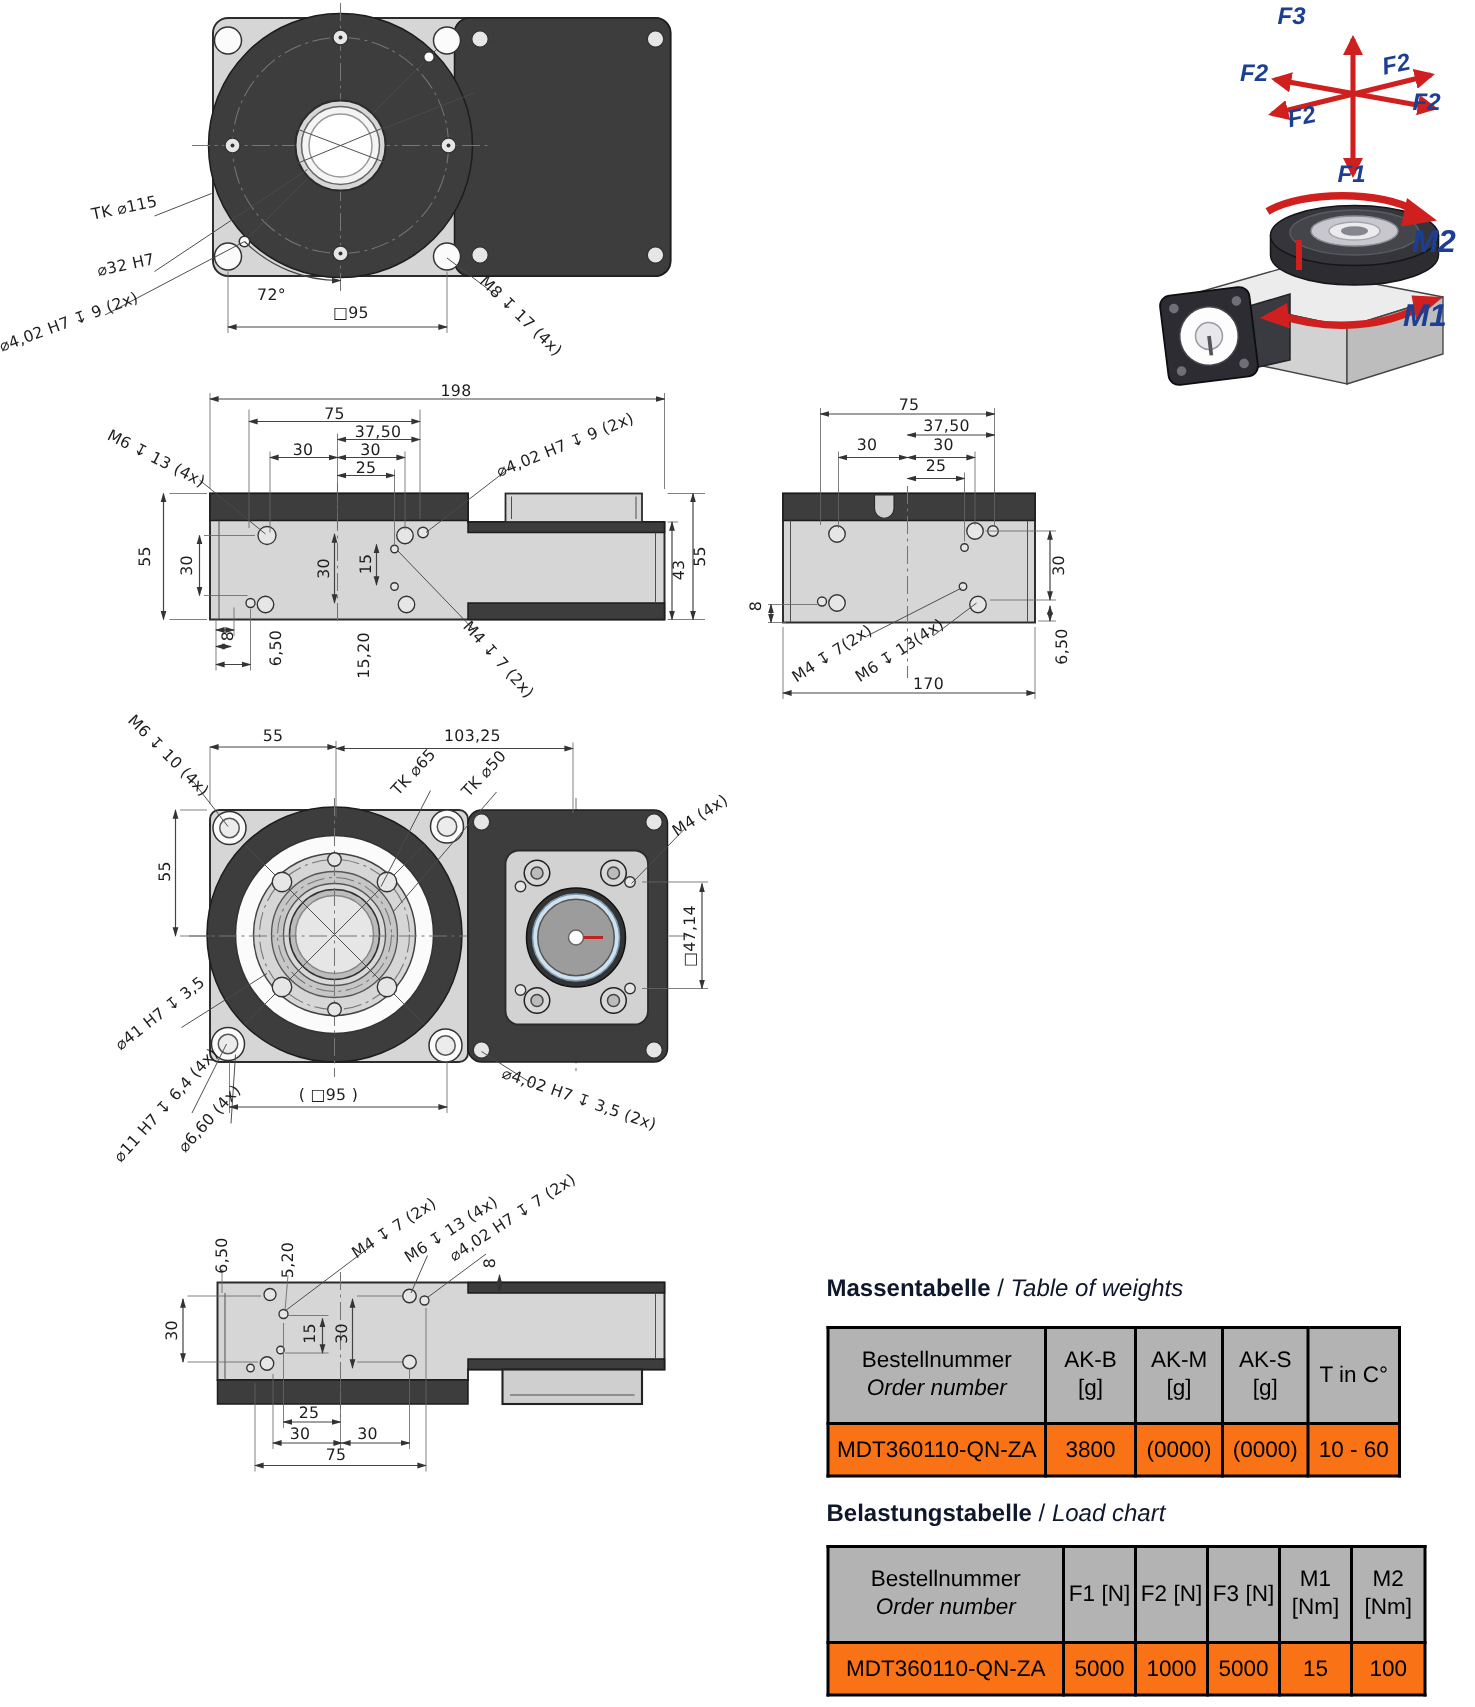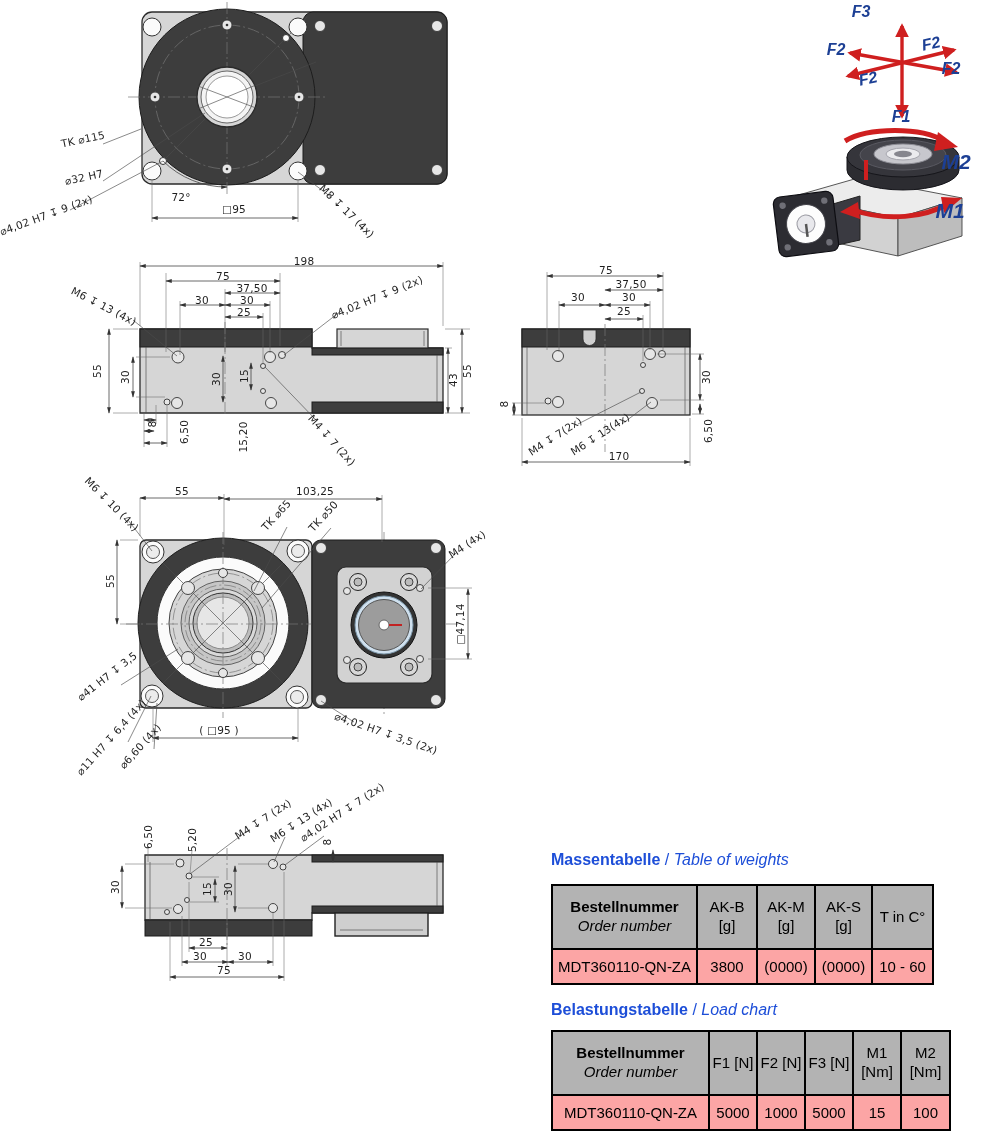--- a/index.html
+++ b/index.html
@@ -4,29 +4,29 @@
 <style>
   html,body{margin:0;padding:0;background:#fff;}
   #page{position:relative;width:983px;height:1138px;background:#fff;overflow:hidden;
         font-family:"DejaVu Sans",sans-serif;}
   #draw{position:absolute;left:0;top:0;}
   .lbl{position:absolute;font:10.5px "DejaVu Sans",sans-serif;color:#1e1e1e;white-space:nowrap;
        transform:translate(-50%,-50%) rotate(var(--r,0deg));letter-spacing:.2px;}
   .blu{position:absolute;font:italic bold 16px "Liberation Sans",sans-serif;color:#1c3f94;
        white-space:nowrap;transform:translate(-50%,-50%) rotate(var(--r,0deg));}
   .blu.big{font-size:21px;}
-  .ttl{position:absolute;font:16px "Liberation Sans",sans-serif;color:#1d4ed8;white-space:nowrap;}
+  .ttl{position:absolute;font:16px "Liberation Sans",sans-serif;color:#0f172a;white-space:nowrap;}
   .ttl .b{font-weight:bold;}
   .ttl .i{font-style:italic;}
   table.dtable{position:absolute;border-collapse:collapse;table-layout:fixed;
        font-family:"Liberation Sans",sans-serif;font-size:15px;color:#000;}
   table.dtable td{border:2px solid #000;text-align:center;vertical-align:middle;padding:0 2px;}
   table.dtable tr.hdr td{background:#b3b3b3;height:62px;line-height:1.25;}
-  table.dtable tr.row td{background:#fca5a5;height:33px;margin-top:11px;}
-  .bold{font-weight:bold;}
+  table.dtable tr.row td{background:#f97316;height:33px;margin-top:11px;}
+  .bold{font-weight:normal;}
   .ital{font-style:italic;}
   
   .ol{fill:#d6d6d6;stroke:#2b2b2b;stroke-width:1.3;}
   .dk{fill:#3d3d3d;stroke:#1d1d1d;stroke-width:1;}
   .hw{fill:#fbfbfb;stroke:#333;stroke-width:1;}
   .hl{fill:#e6e6e6;stroke:#333;stroke-width:.9;}
   .dl{stroke:#444;stroke-width:.8;fill:none;}
   .wl{stroke:#666;stroke-width:.55;fill:none;}
   .cl{stroke:#767676;stroke-width:.7;fill:none;stroke-dasharray:12 3 2 3;}
   .tn{stroke:#4a4a4a;stroke-width:.65;fill:none;}

